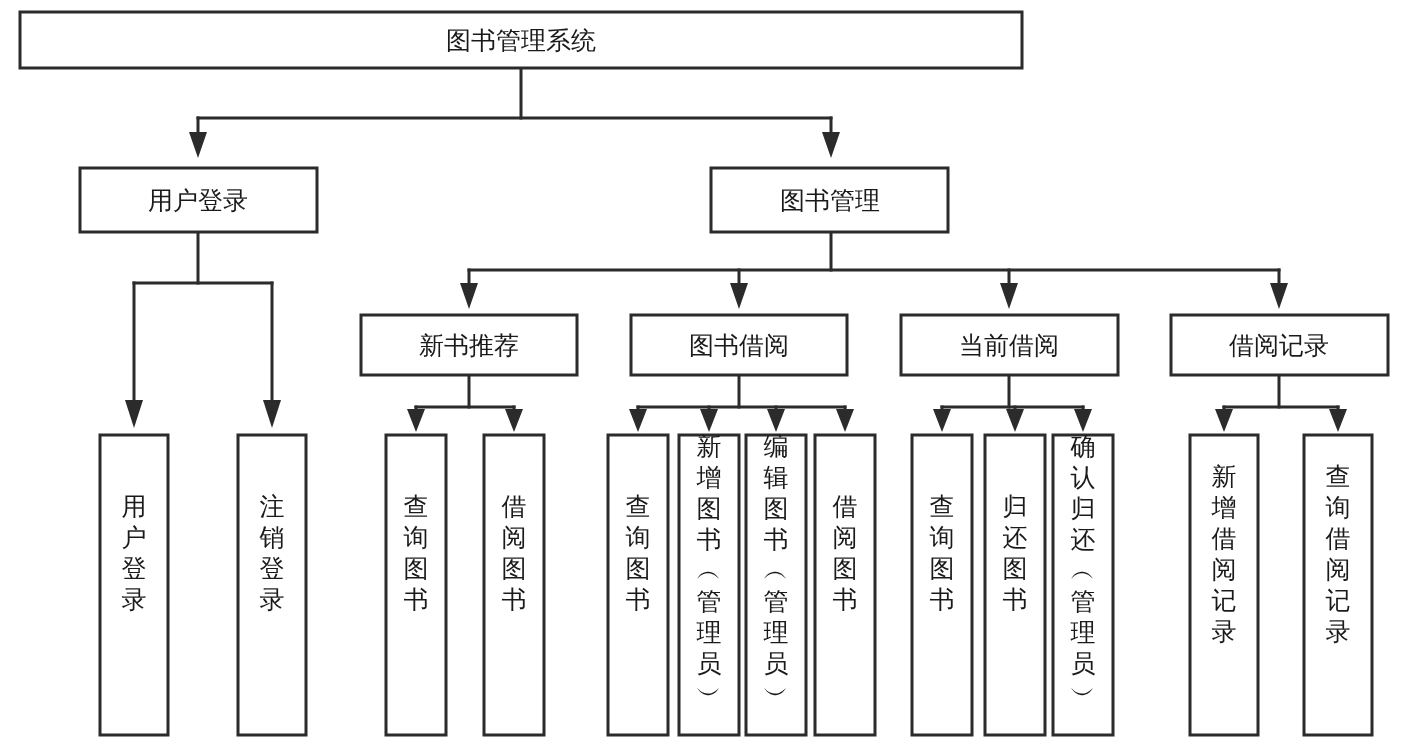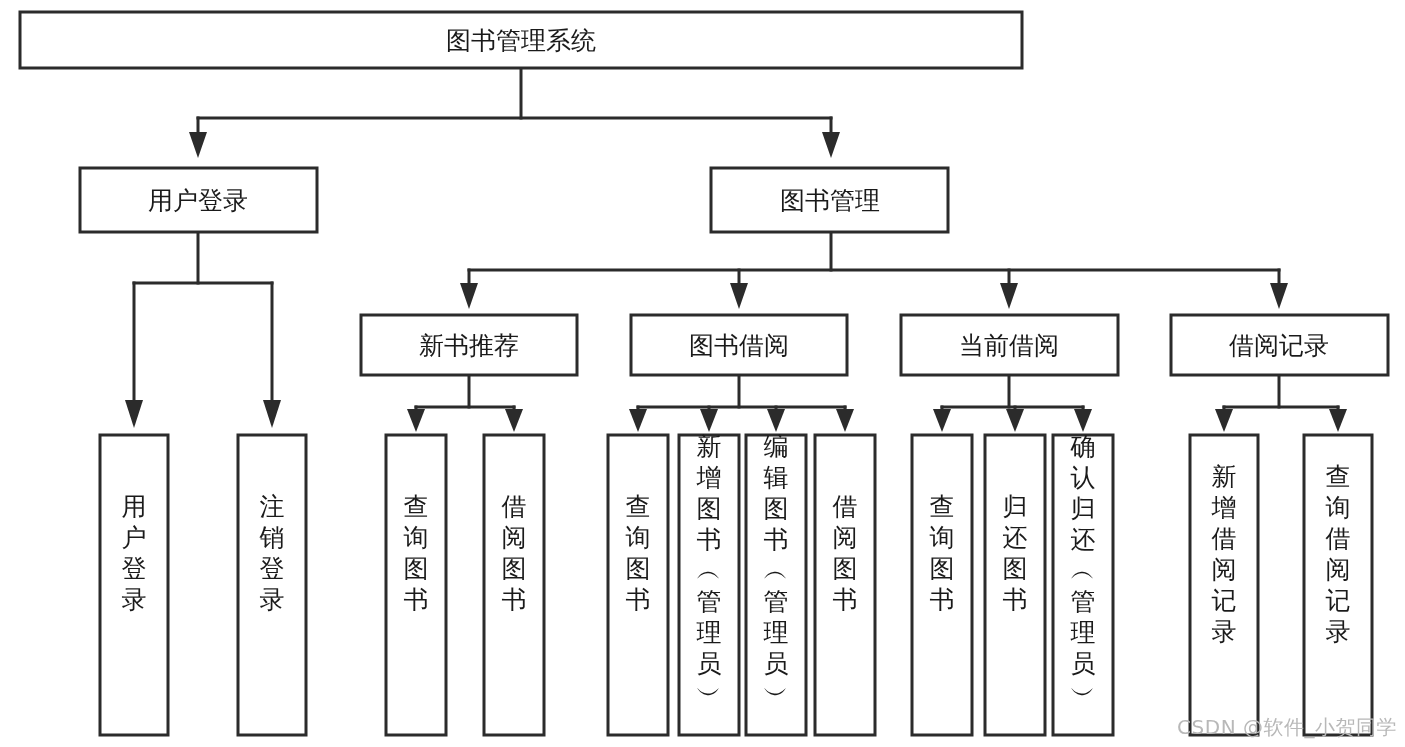--- a/index.html
+++ b/index.html
@@ -232,15 +232,14 @@
       <rect class="node-box" x="1190" y="435" width="68" height="300"></rect>
       <text class="leaf-label" x="1224" y="485"><tspan x="1224" dy="0">新</tspan><tspan x="1224" dy="31">增</tspan><tspan x="1224" dy="31">借</tspan><tspan x="1224" dy="31">阅</tspan><tspan x="1224" dy="31">记</tspan><tspan x="1224" dy="31">录</tspan></text>
     </g>
     <g>
       <rect class="node-box" x="1304" y="435" width="68" height="300"></rect>
       <text class="leaf-label" x="1338" y="485"><tspan x="1338" dy="0">查</tspan><tspan x="1338" dy="31">询</tspan><tspan x="1338" dy="31">借</tspan><tspan x="1338" dy="31">阅</tspan><tspan x="1338" dy="31">记</tspan><tspan x="1338" dy="31">录</tspan></text>
     </g>
 
   </svg>
 
-  <div class="watermark-text">CSDN @软件_小贺同学</div>
 
 </div>
 
 </body></html>

